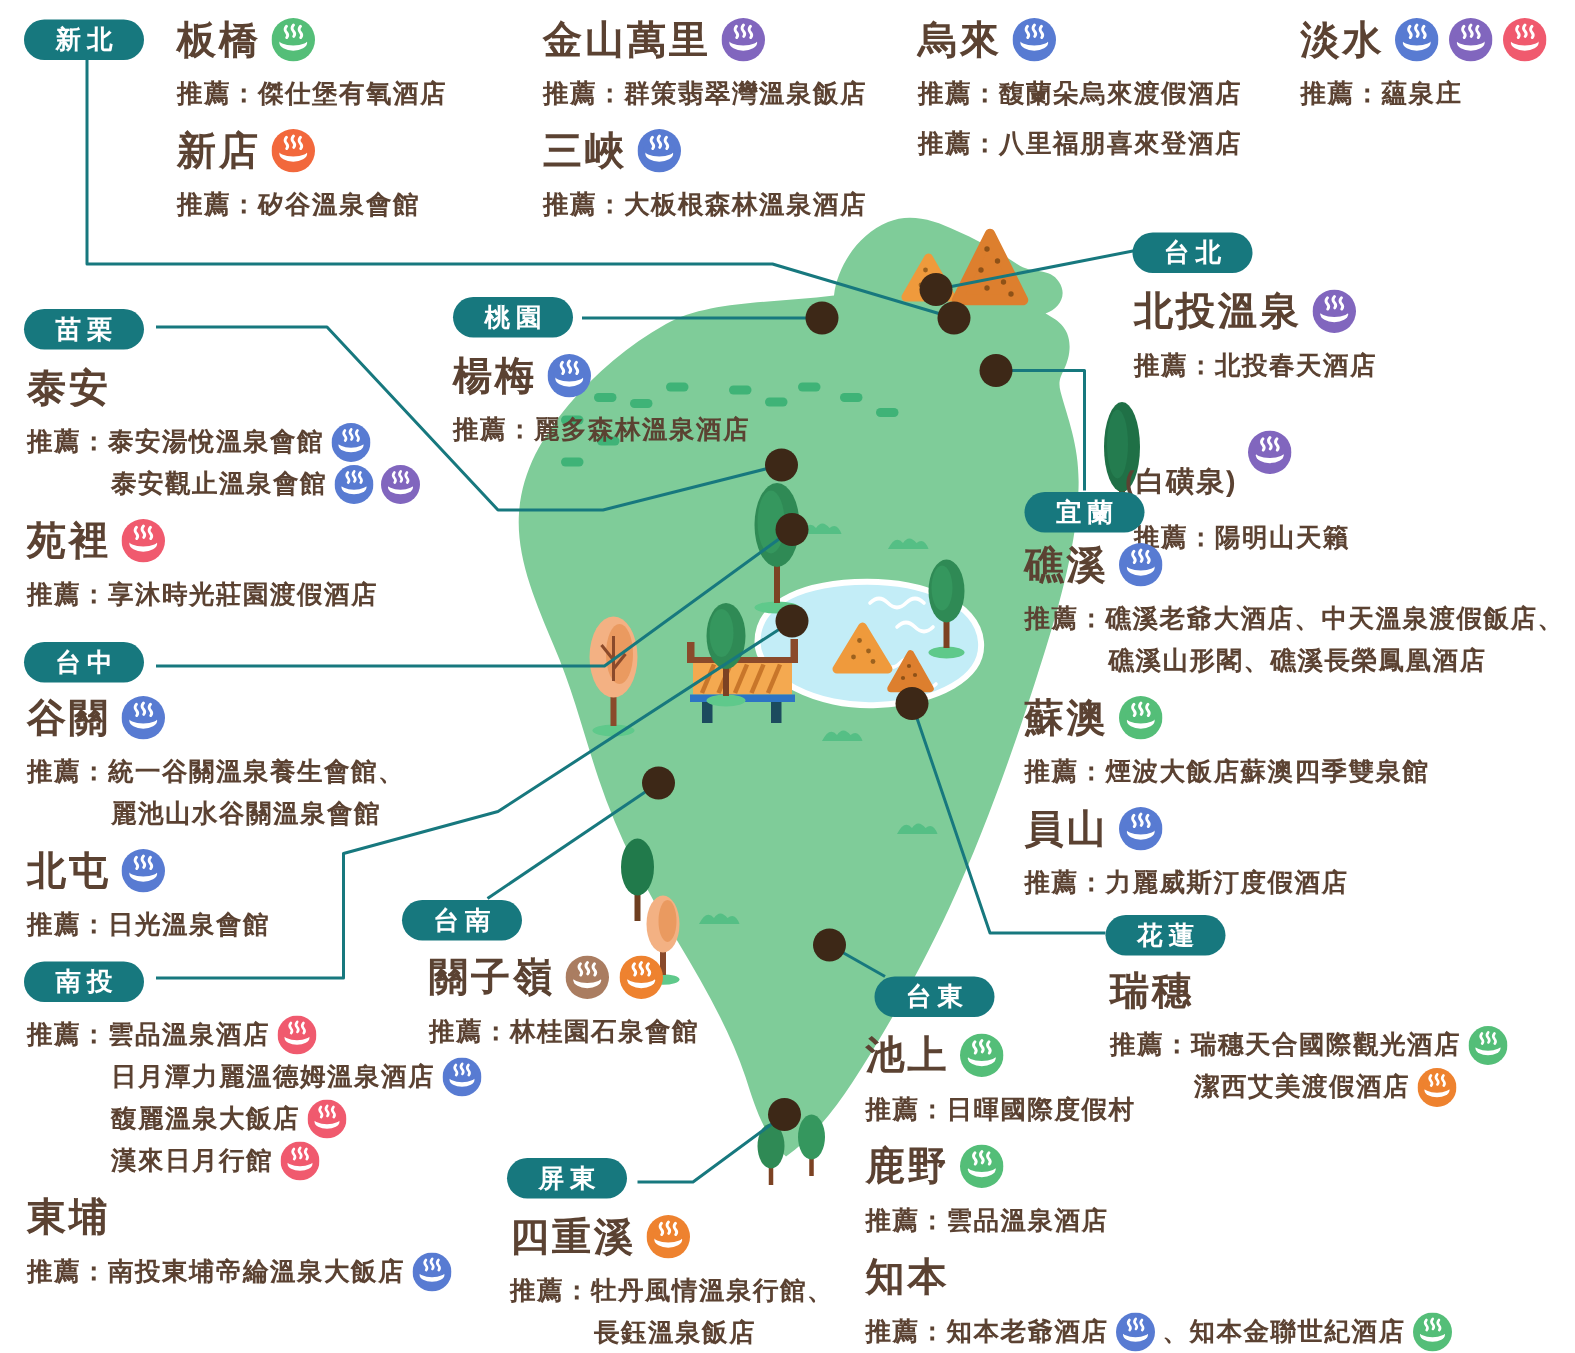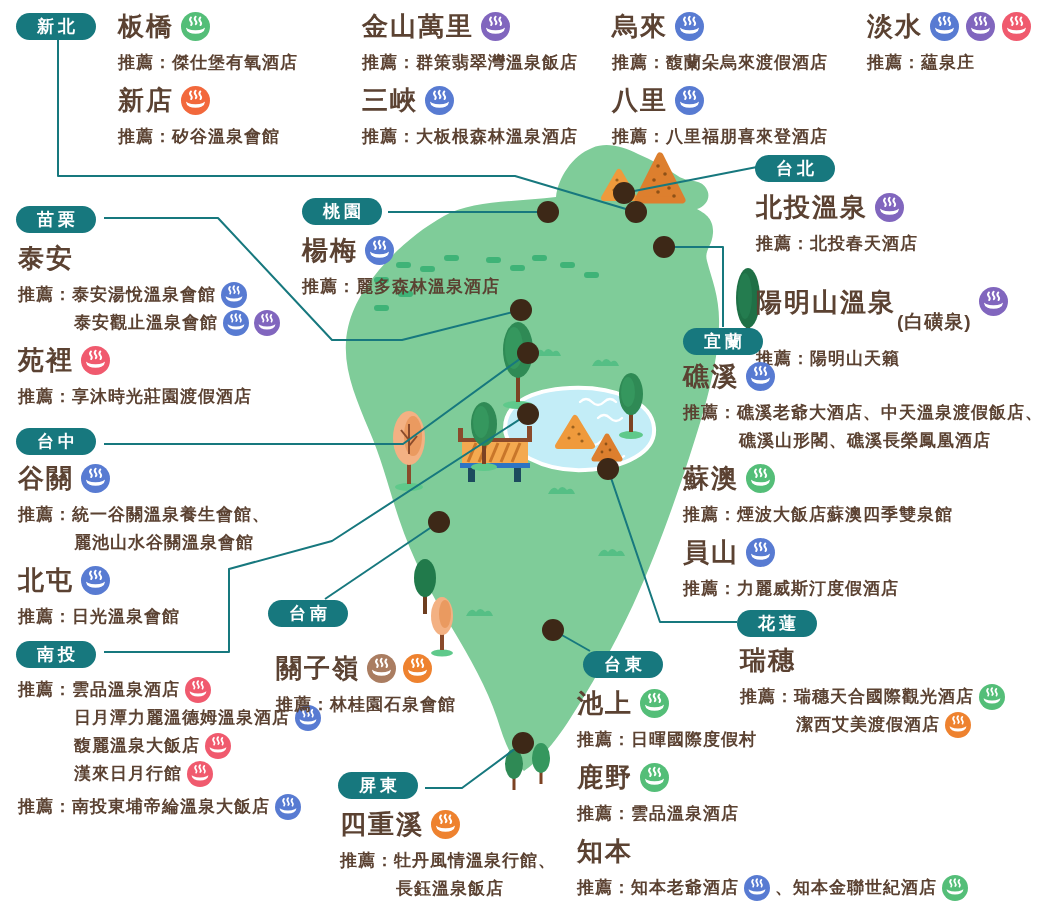--- a/index.html
+++ b/index.html
@@ -33,21 +33,21 @@
   .g-xinbei-badge{left:16px;top:13px;}      .g-xinbei-spots{left:118px;top:8px;}
   .g-xinbei2-spots{left:362px;top:8px;}
   .g-xinbei3-spots{left:612px;top:8px;}
   .g-danshui-spots{left:867px;top:8px;}
   .g-taipei-badge{left:755px;top:155px;}    .g-taipei-spots{left:756px;top:189px;}
   .g-miaoli-badge{left:16px;top:206px;}     .g-miaoli-spots{left:18px;top:240px;}
   .g-taoyuan-badge{left:302px;top:198px;}   .g-taoyuan-spots{left:302px;top:232px;}
   .g-yilan-badge{left:683px;top:328px;}     .g-yilan-spots{left:683px;top:358px;}
   .g-taichung-badge{left:16px;top:428px;}   .g-taichung-spots{left:18px;top:460px;}
   .g-nantou-badge{left:16px;top:641px;}     .g-nantou-spots{left:18px;top:671px;}
-  .g-tainan-badge{left:268px;top:600px;}    .g-tainan-spots{left:276px;top:633px;margin-top:17px;}
+  .g-tainan-badge{left:268px;top:600px;}    .g-tainan-spots{left:286px;top:633px;}
   .g-taitung-badge{left:583px;top:651px;}   .g-taitung-spots{left:577px;top:685px;}
   .g-pingtung-badge{left:338px;top:772px;}  .g-pingtung-spots{left:340px;top:806px;}
   .g-hualien-badge{left:737px;top:610px;}   .g-hualien-spots{left:740px;top:642px;}
 </style>
 </head>
 <body>
 
 <svg class="map" width="1050" height="902" viewBox="0 0 1050 902">
 
   <path fill="#7FCC99" d="
@@ -328,33 +328,20 @@
               <path d="M18.2 5.8c-1.7 1.9-1.7 3.4 0 5.2 1.3 1.5 1.3 2.9 0.2 4.2"></path>
               <path d="M24 6.8c-1.7 1.9-1.7 3.4 0 5.2 1.3 1.5 1.3 2.9 0.2 4.2"></path>
             </g>
           </svg>
         </div>
         <div class="rec first">
           <span>推薦：馥蘭朵烏來渡假酒店</span>
         </div>
       </div>
       <div class="spot">
-        <div class="spot-name">
-          <span>八里</span>
-          <svg class="onsen" width="29" height="29" viewBox="0 0 36 36">
-            <circle cx="18" cy="18" r="18" fill="#587BD2"></circle>
-            <ellipse cx="18" cy="20.5" rx="11.5" ry="6.5" fill="#fff"></ellipse>
-            <ellipse cx="18" cy="16.8" rx="13" ry="6" fill="#587BD2"></ellipse>
-            <g stroke="#fff" stroke-width="2.4" fill="none" stroke-linecap="round">
-              <path d="M12.4 6.8c-1.7 1.9-1.7 3.4 0 5.2 1.3 1.5 1.3 2.9 0.2 4.2"></path>
-              <path d="M18.2 5.8c-1.7 1.9-1.7 3.4 0 5.2 1.3 1.5 1.3 2.9 0.2 4.2"></path>
-              <path d="M24 6.8c-1.7 1.9-1.7 3.4 0 5.2 1.3 1.5 1.3 2.9 0.2 4.2"></path>
-            </g>
-          </svg>
-        </div>
         <div class="rec first">
           <span>推薦：八里福朋喜來登酒店</span>
         </div>
       </div>
     </div>
     <div class="spots g-danshui-spots">
       <div class="spot">
         <div class="spot-name">
           <span>淡水</span>
           <svg class="onsen" width="29" height="29" viewBox="0 0 36 36">
@@ -408,21 +395,20 @@
               <path d="M24 6.8c-1.7 1.9-1.7 3.4 0 5.2 1.3 1.5 1.3 2.9 0.2 4.2"></path>
             </g>
           </svg>
         </div>
         <div class="rec first">
           <span>推薦：北投春天酒店</span>
         </div>
       </div>
       <div class="spot">
         <div class="spot-name">
-          <span>陽明山溫泉</span>
           <span class="suffix" style="margin-left:-6px">(白磺泉)</span>
           <svg class="onsen" width="29" height="29" viewBox="0 0 36 36">
             <circle cx="18" cy="18" r="18" fill="#8166BE"></circle>
             <ellipse cx="18" cy="20.5" rx="11.5" ry="6.5" fill="#fff"></ellipse>
             <ellipse cx="18" cy="16.8" rx="13" ry="6" fill="#8166BE"></ellipse>
             <g stroke="#fff" stroke-width="2.4" fill="none" stroke-linecap="round">
               <path d="M12.4 6.8c-1.7 1.9-1.7 3.4 0 5.2 1.3 1.5 1.3 2.9 0.2 4.2"></path>
               <path d="M18.2 5.8c-1.7 1.9-1.7 3.4 0 5.2 1.3 1.5 1.3 2.9 0.2 4.2"></path>
               <path d="M24 6.8c-1.7 1.9-1.7 3.4 0 5.2 1.3 1.5 1.3 2.9 0.2 4.2"></path>
             </g>
@@ -668,20 +654,23 @@
             <ellipse cx="18" cy="16.8" rx="13" ry="6" fill="#F05A6E"></ellipse>
             <g stroke="#fff" stroke-width="2.4" fill="none" stroke-linecap="round">
               <path d="M12.4 6.8c-1.7 1.9-1.7 3.4 0 5.2 1.3 1.5 1.3 2.9 0.2 4.2"></path>
               <path d="M18.2 5.8c-1.7 1.9-1.7 3.4 0 5.2 1.3 1.5 1.3 2.9 0.2 4.2"></path>
               <path d="M24 6.8c-1.7 1.9-1.7 3.4 0 5.2 1.3 1.5 1.3 2.9 0.2 4.2"></path>
             </g>
           </svg>
         </div>
       </div>
       <div class="spot">
+        <div class="spot-name">
+          <span>東埔</span>
+        </div>
         <div class="rec first">
           <span>推薦：南投東埔帝綸溫泉大飯店</span>
           <svg class="onsen" width="26" height="26" viewBox="0 0 36 36">
             <circle cx="18" cy="18" r="18" fill="#587BD2"></circle>
             <ellipse cx="18" cy="20.5" rx="11.5" ry="6.5" fill="#fff"></ellipse>
             <ellipse cx="18" cy="16.8" rx="13" ry="6" fill="#587BD2"></ellipse>
             <g stroke="#fff" stroke-width="2.4" fill="none" stroke-linecap="round">
               <path d="M12.4 6.8c-1.7 1.9-1.7 3.4 0 5.2 1.3 1.5 1.3 2.9 0.2 4.2"></path>
               <path d="M18.2 5.8c-1.7 1.9-1.7 3.4 0 5.2 1.3 1.5 1.3 2.9 0.2 4.2"></path>
               <path d="M24 6.8c-1.7 1.9-1.7 3.4 0 5.2 1.3 1.5 1.3 2.9 0.2 4.2"></path>

